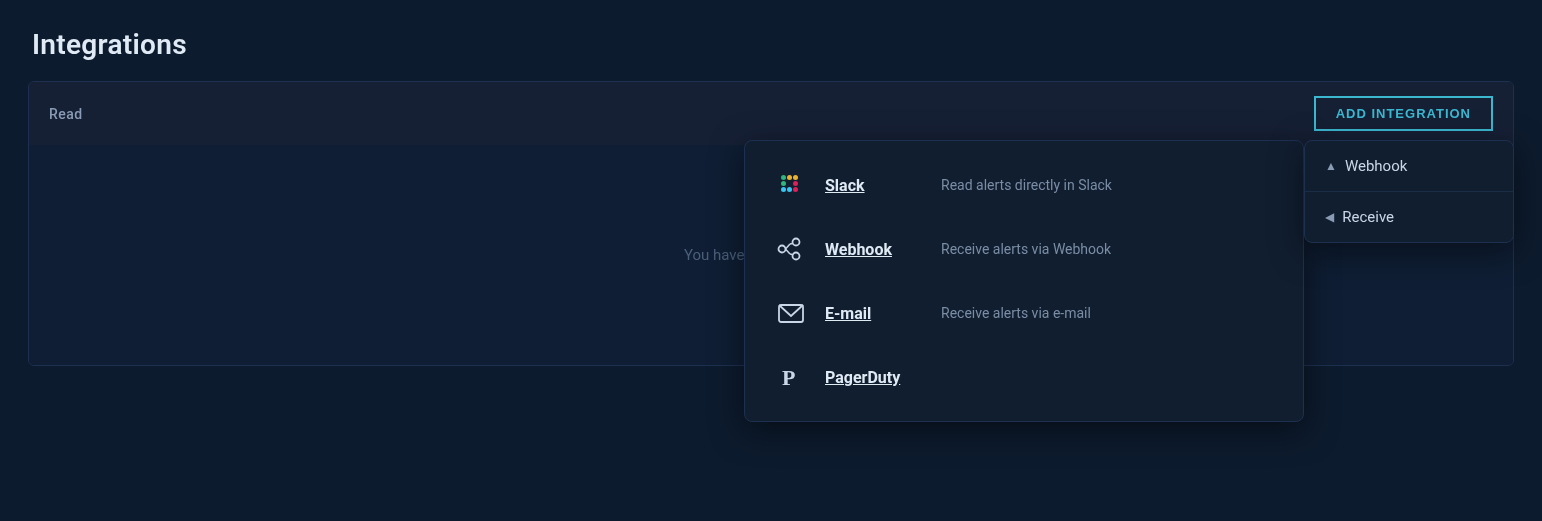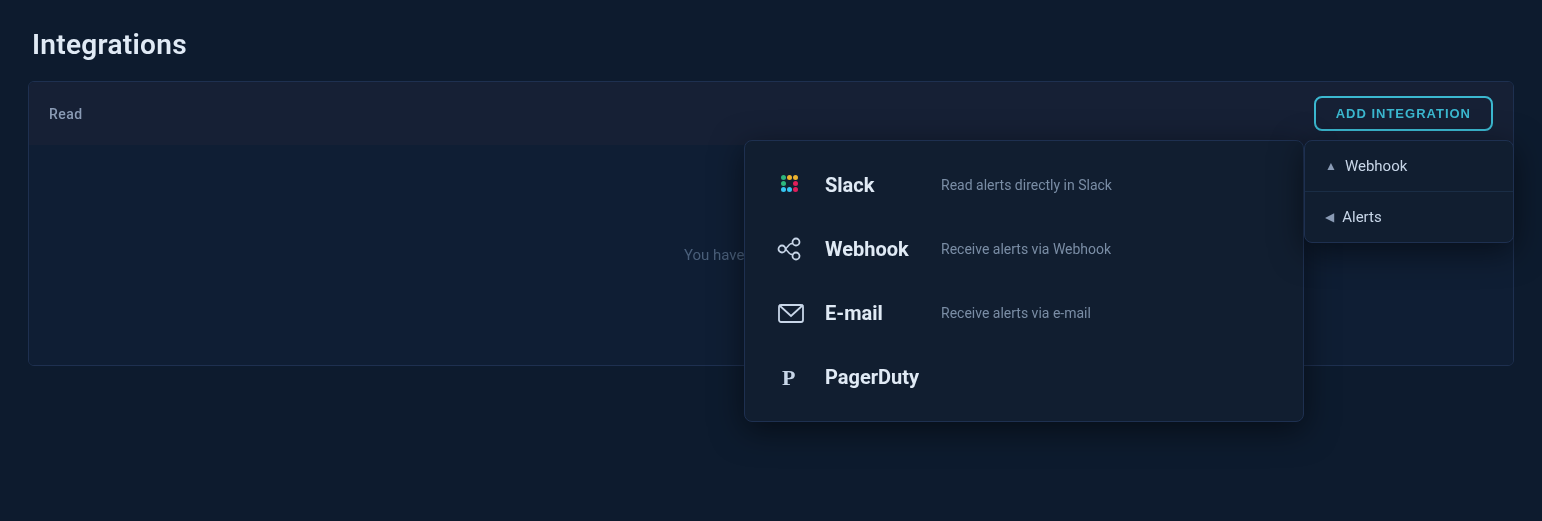--- a/index.html
+++ b/index.html
@@ -56,21 +56,21 @@
 
     .add-integration-btn {
       background: transparent;
       border: 2px solid #3bb8d0;
       color: #3bb8d0;
       padding: 8px 20px;
       font-size: 13px;
       font-weight: 700;
       letter-spacing: 1px;
       cursor: pointer;
-      border-radius: 8px;
+      border-radius: 0;
       text-transform: uppercase;
     }
 
     .table-body {
       background: #0f1e34;
       min-height: 220px;
       display: flex;
       align-items: center;
       justify-content: center;
     }
@@ -113,24 +113,25 @@
     .integration-icon {
       width: 36px;
       height: 36px;
       display: flex;
       align-items: center;
       justify-content: center;
       flex-shrink: 0;
     }
 
     .integration-name {
-      font-size: 20px;
+      font-size: 16px;
       font-weight: 700;
       color: #e0eaf5;
       min-width: 100px;
+      text-decoration: underline;
     }
 
     .integration-desc {
       font-size: 14px;
       color: #7a8da5;
     }
 
     
     .side-panel {
       background: #111e30;
@@ -269,19 +270,19 @@
 
     </div>
 
     <div class="side-panel">
       <div class="side-panel-item">
         <span class="arrow">▲</span>
         <span>Webhook</span>
       </div>
       <div class="side-panel-item">
         <span class="arrow">◀</span>
-        <span>Alerts</span>
+        <span>Receive</span>
       </div>
     </div>
 
   </div>
 
 </div>
 
 </body></html>

